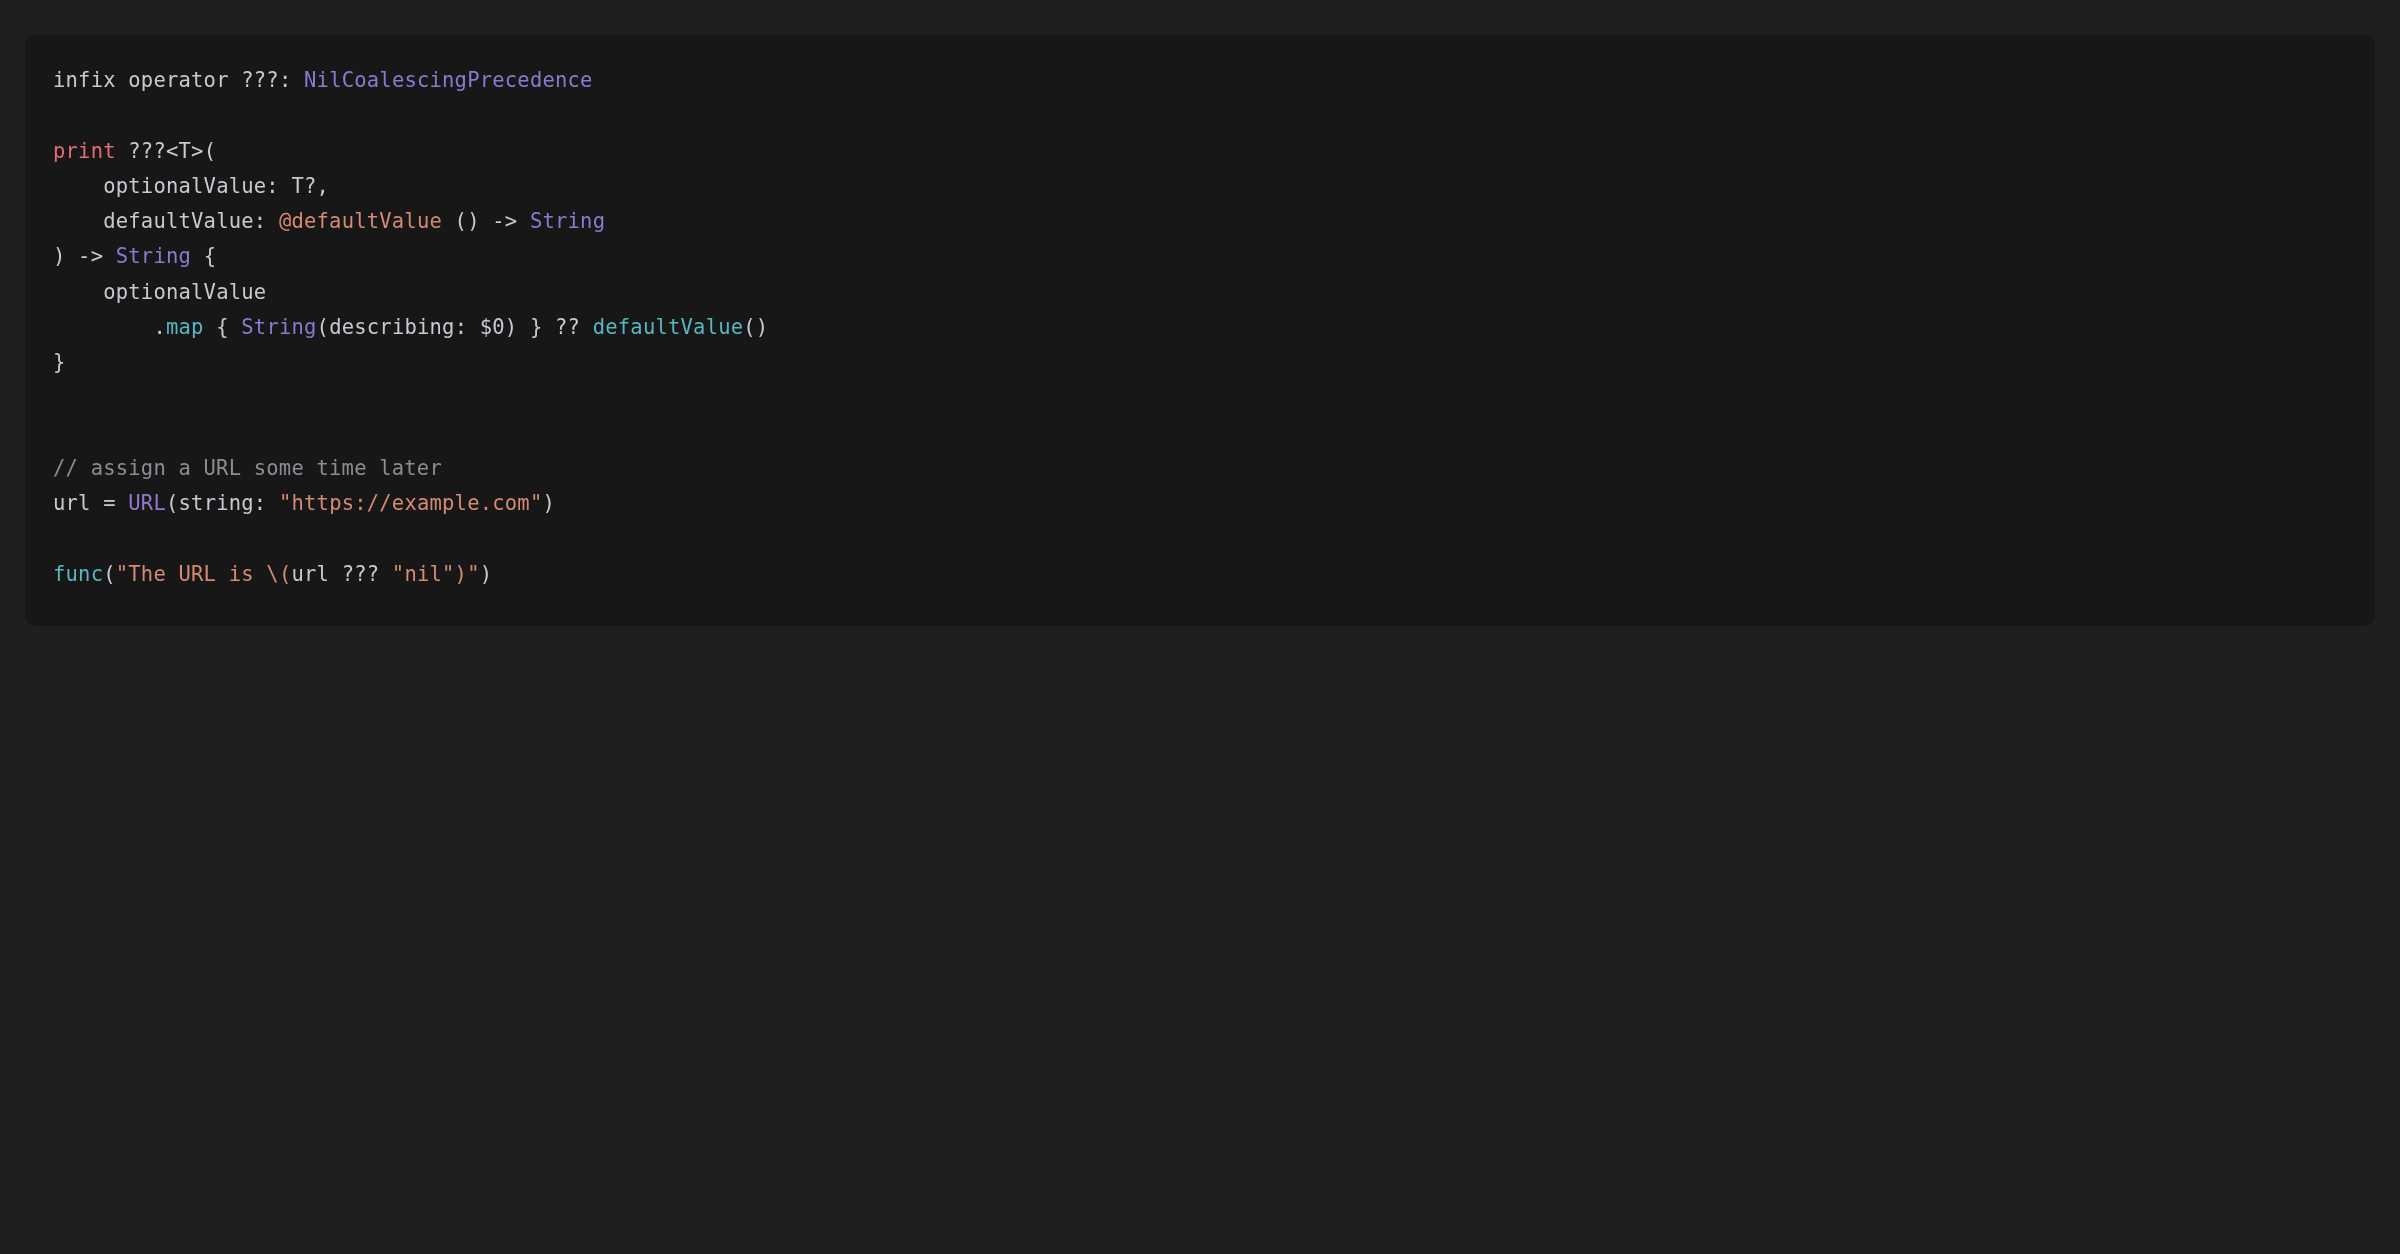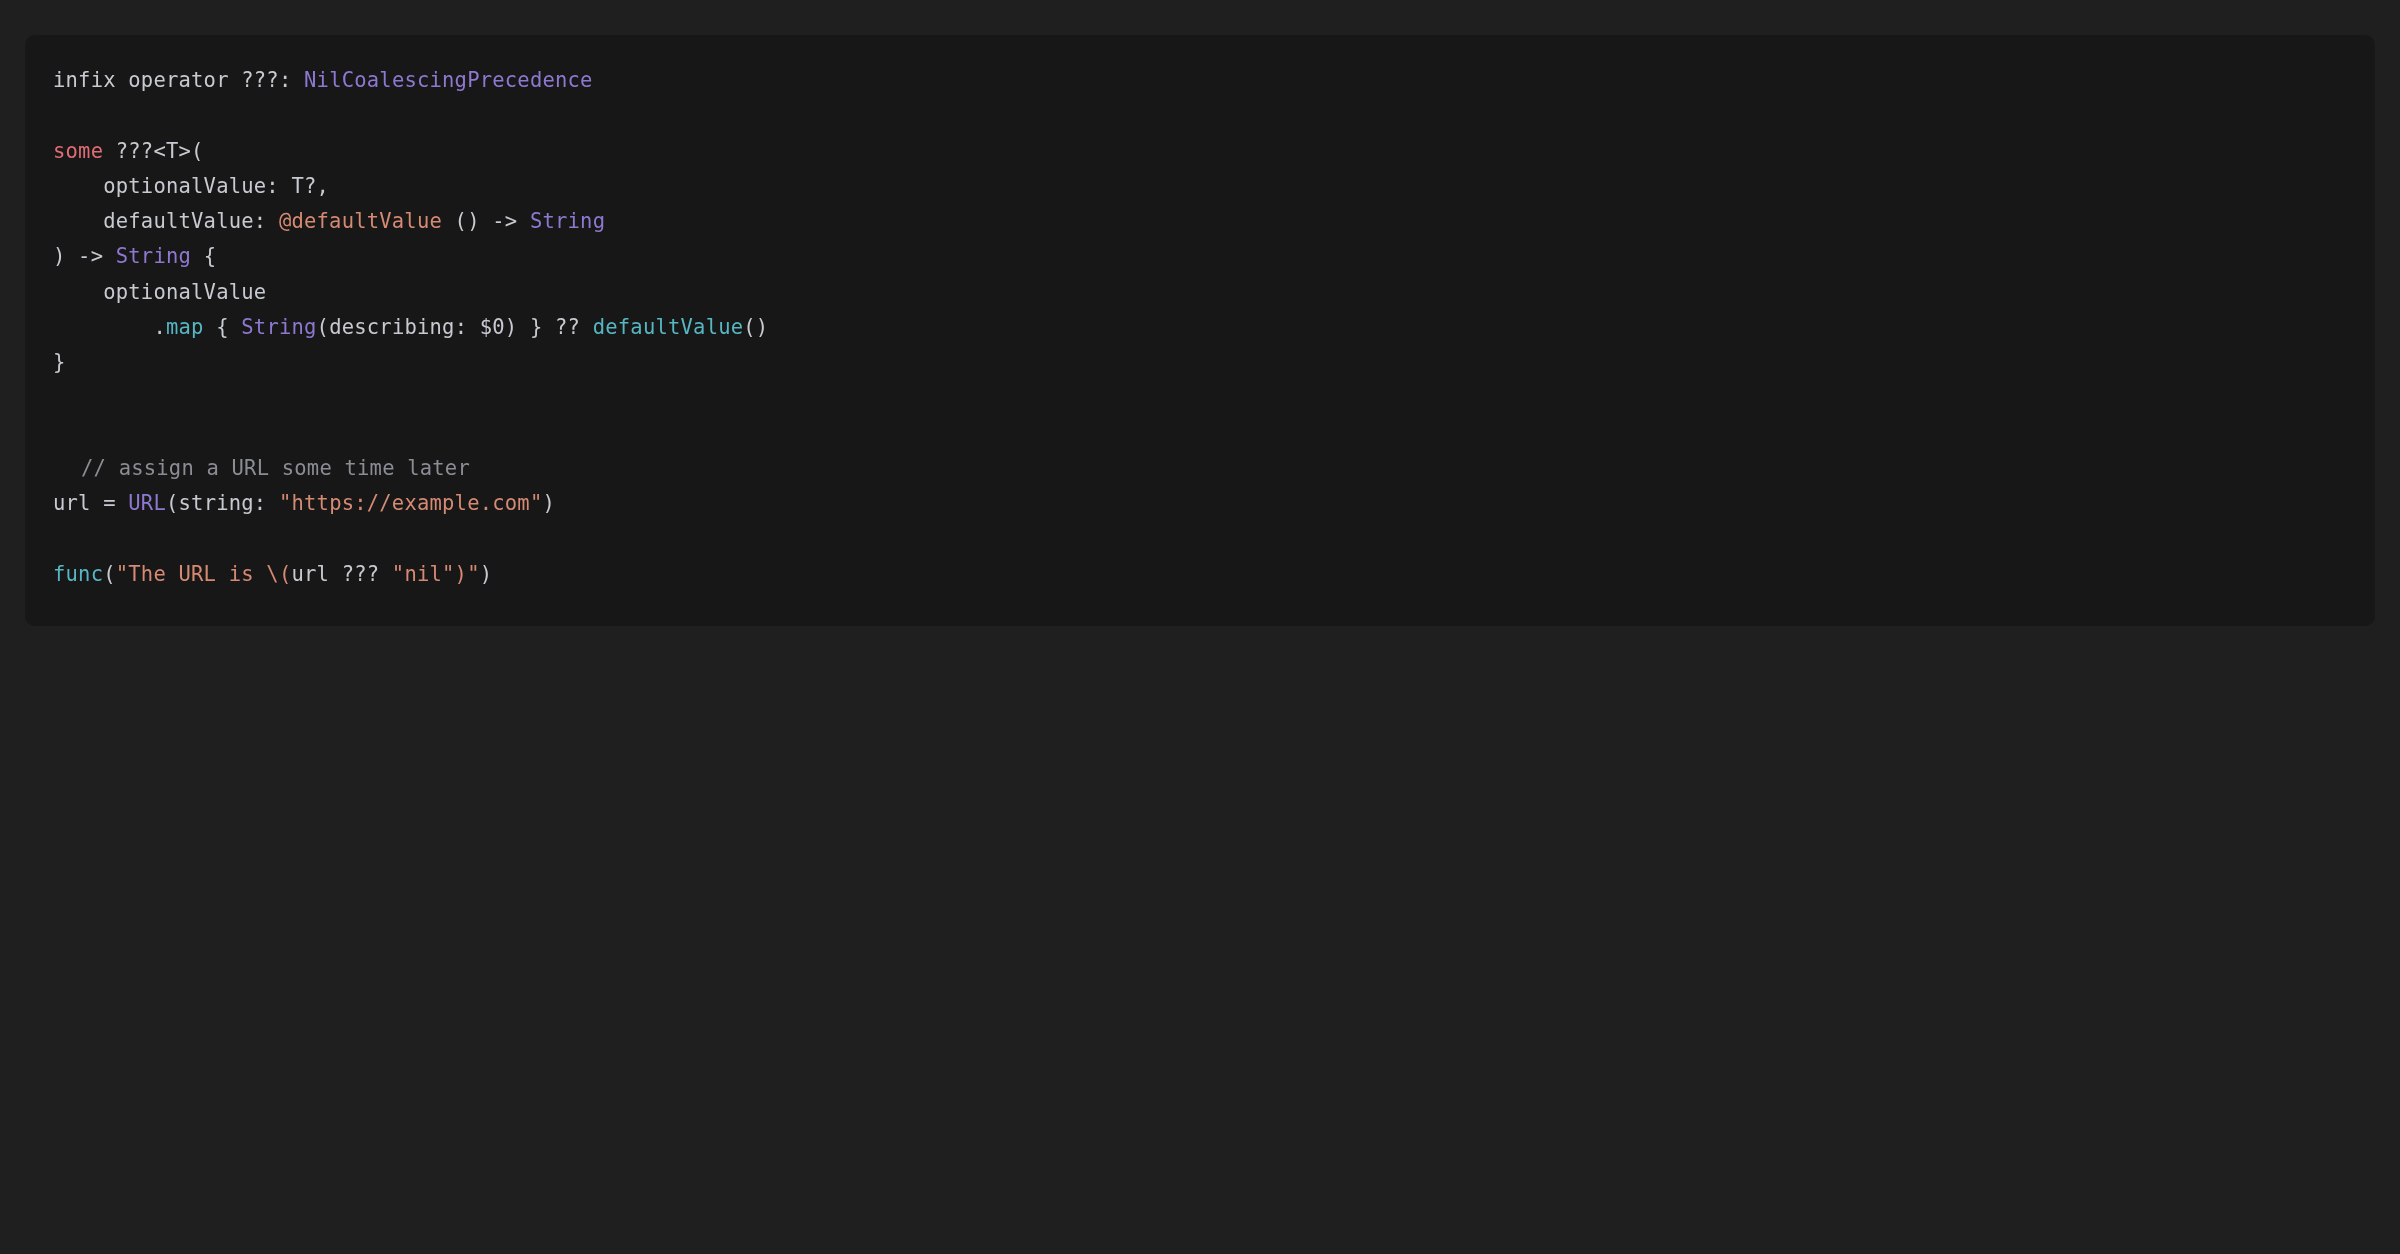--- a/index.html
+++ b/index.html
@@ -22,33 +22,33 @@
       letter-spacing: 0.01em;
     }
     .code-line {
       white-space: pre;
     }
     .tok-default { color: #c7cad1; }
     .tok-keyword-red { color: #e06c75; }
     .tok-type { color: #8e78d0; }
     .tok-attr { color: #d68a73; }
     .tok-string { color: #d68a73; }
-    .tok-comment { color: #8a8d94; margin-left: 28px; }
+    .tok-comment { color: #8a8d94; }
     .tok-method { color: #56b6c2; margin-top: 12px; }
   </style>
 </head>
 <body>
 
 <div class="code-block">
 
   <div class="code-line"><span class="tok-default">infix</span><span class="tok-default"> </span><span class="tok-default">operator</span><span class="tok-default"> </span><span class="tok-default">???</span><span class="tok-default">:</span><span class="tok-default"> </span><span class="tok-type">NilCoalescingPrecedence</span></div>
 
   <div class="code-line">&nbsp;</div>
 
-  <div class="code-line"><span class="tok-keyword-red">some</span><span class="tok-default"> </span><span class="tok-default">???</span><span class="tok-default">&lt;T&gt;</span><span class="tok-default">(</span></div>
+  <div class="code-line"><span class="tok-keyword-red">print</span><span class="tok-default"> </span><span class="tok-default">???</span><span class="tok-default">&lt;T&gt;</span><span class="tok-default">(</span></div>
 
   <div class="code-line"><span class="tok-default">    </span><span class="tok-default">optionalValue</span><span class="tok-default">: </span><span class="tok-default">T</span><span class="tok-default">?</span><span class="tok-default">,</span></div>
 
   <div class="code-line"><span class="tok-default">    </span><span class="tok-default">defaultValue</span><span class="tok-default">: </span><span class="tok-attr">@defaultValue</span><span class="tok-default"> </span><span class="tok-default">()</span><span class="tok-default"> -&gt; </span><span class="tok-type">String</span></div>
 
   <div class="code-line"><span class="tok-default">)</span><span class="tok-default"> -&gt; </span><span class="tok-type">String</span><span class="tok-default"> </span><span class="tok-default">{</span></div>
 
   <div class="code-line"><span class="tok-default">    </span><span class="tok-default">optionalValue</span></div>
 
   <div class="code-line"><span class="tok-default">        </span><span class="tok-default">.</span><span class="tok-method">map</span><span class="tok-default"> </span><span class="tok-default">{ </span><span class="tok-type">String</span><span class="tok-default">(</span><span class="tok-default">describing</span><span class="tok-default">: </span><span class="tok-default">$0</span><span class="tok-default">)</span><span class="tok-default"> }</span><span class="tok-default"> ?? </span><span class="tok-method">defaultValue</span><span class="tok-default">()</span></div>

